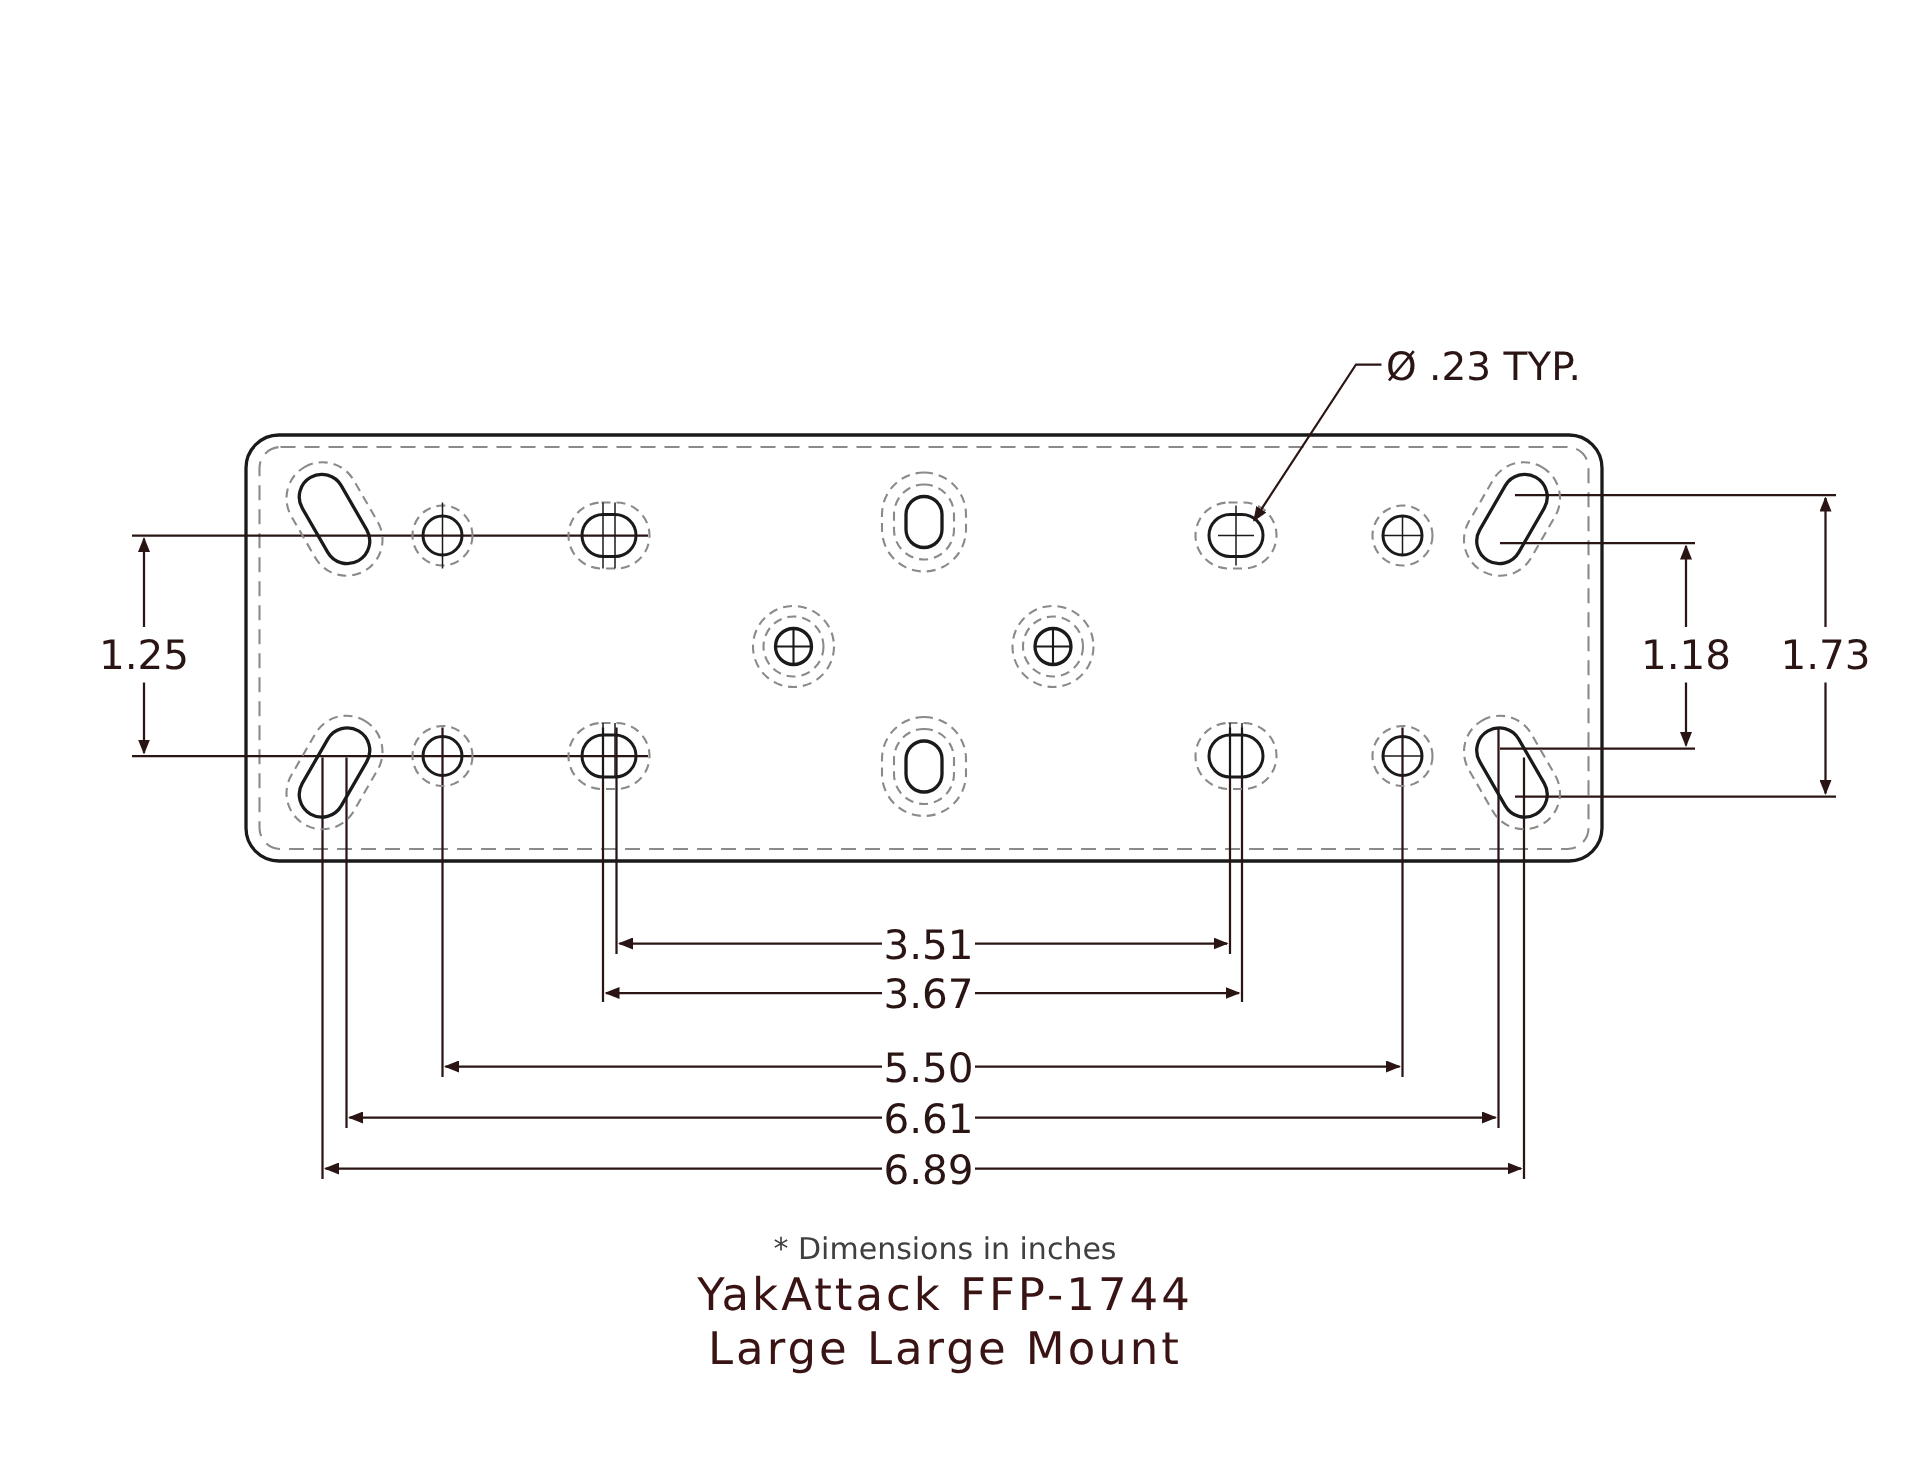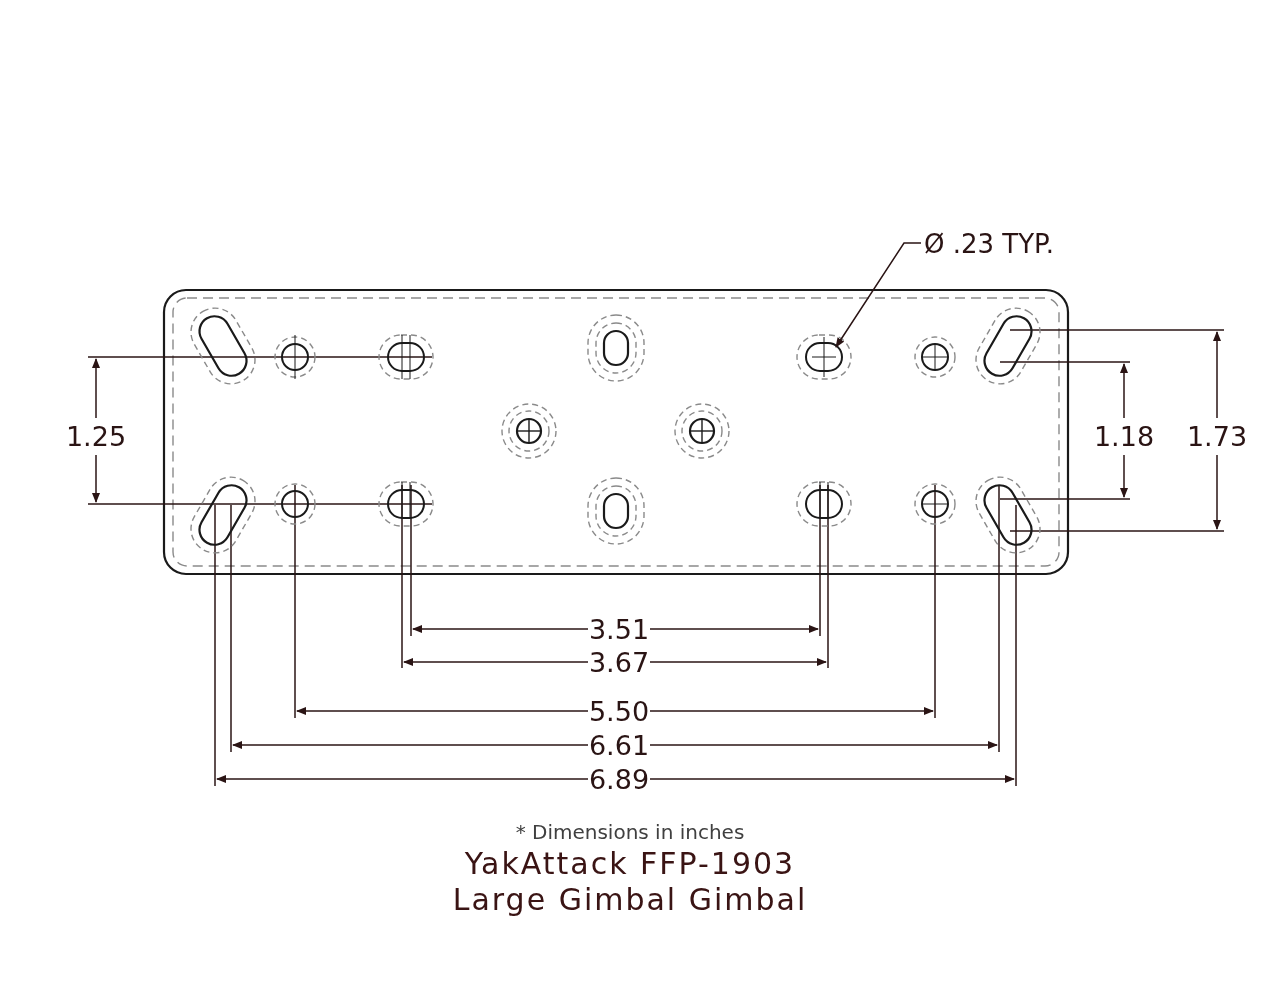--- a/index.html
+++ b/index.html
@@ -184,14 +184,14 @@
 
   <g>
     <polyline points="836,347 904,243 921,243" fill="none" stroke="#2a1414" stroke-width="1.5" marker-start="url(#arr)"></polyline>
     <text class="calltext" x="924" y="253">
       <tspan>Ø</tspan><tspan> .23 TYP.</tspan>
     </text>
   </g>
 </svg>
 
 <div class="note note-sub">* Dimensions in inches</div>
-<div class="note note-title t1">YakAttack FFP-1903</div>
-<div class="note note-title t2">Large Gimbal Gimbal</div>
+<div class="note note-title t1">YakAttack FFP-1744</div>
+<div class="note note-title t2">Large Large Mount</div>
 
 </body></html>

